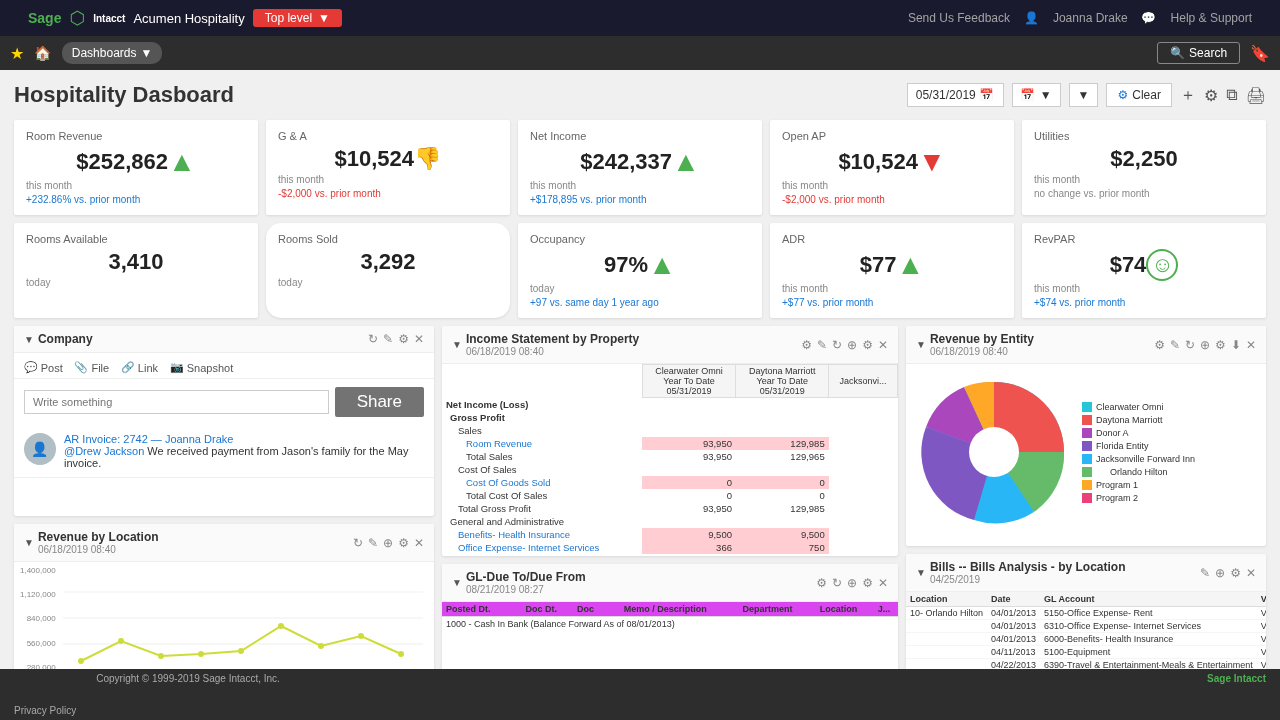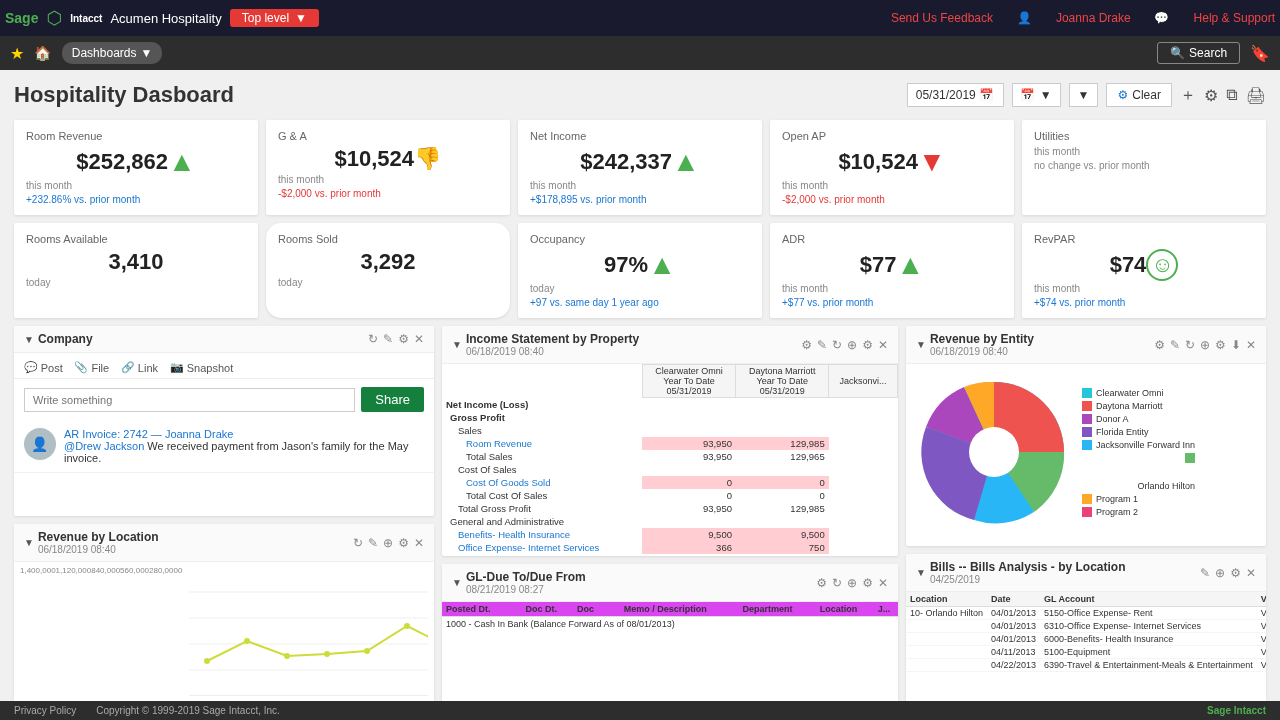--- a/index.html
+++ b/index.html
@@ -4,36 +4,36 @@
   <style>
     * { box-sizing: border-box; margin: 0; padding: 0; }
     body { font-family: Arial, sans-serif; font-size: 12px; background: #f0f0f0; color: #333; width: 1280px; height: 720px; overflow: hidden; }
 
     
     .top-nav {
       background: #1a1a2e;
       display: flex;
       align-items: center;
       height: 36px;
-      padding: 0 5px;
+      padding: 0 28px;
       justify-content: space-between;
     }
     .top-nav-left { display: flex; align-items: center; gap: 8px; }
     .sage-logo { color: #4caf50; font-weight: bold; font-size: 14px; }
     .intacct-logo { color: white; font-size: 10px; font-weight: bold; }
     .company-name { color: white; font-size: 13px; }
     .top-level-badge {
       background: #e53935;
       color: white;
       padding: 2px 12px;
       border-radius: 3px;
       font-size: 12px;
       display: flex; align-items: center; gap: 6px;
     }
-    .top-nav-right { display: flex; align-items: center; gap: 24px; color: #ef4444; font-size: 12px; }
+    .top-nav-right { display: flex; align-items: center; gap: 14px; color: #a3a3a3; font-size: 12px; }
 
     
     .second-nav {
       background: #2d2d2d;
       display: flex;
       align-items: center;
       height: 34px;
       padding: 0 10px;
       gap: 10px;
     }
@@ -128,22 +128,22 @@
     }
     .write-area {
       display: flex; align-items: center; gap: 6px;
       padding: 8px 10px;
     }
     .write-input {
       flex: 1; border: 1px solid #ccc; padding: 5px 8px;
       font-size: 11px; color: #aaa;
     }
     .share-btn {
-      background: #15803d; color: white; border: none;
-      padding: 5px 14px; font-size: 13px; cursor: pointer; border-radius: 2px;
+      background: #737373; color: white; border: none;
+      padding: 5px 22px; font-size: 17px; cursor: pointer; border-radius: 2px;
     }
     .feed-item {
       display: flex; gap: 8px; padding: 8px 10px;
       border-bottom: 1px solid #f0f0f0;
     }
     .feed-avatar {
       width: 32px; height: 32px; background: #b0bec5; border-radius: 50%;
       display: flex; align-items: center; justify-content: center; color: white; font-size: 14px; flex-shrink: 0;
     }
     .feed-content { font-size: 11px; color: #333; }
@@ -291,20 +291,23 @@
       <div class="kpi-label">Open AP</div>
       <div class="kpi-value-row">
         <span class="kpi-value">$10,524</span>
         <span class="kpi-arrow-down">▼</span>
       </div>
       <div class="kpi-period">this month</div>
       <div class="kpi-change negative">-$2,000 vs. prior month</div>
     </div>
     <div class="kpi-card">
       <div class="kpi-label">Utilities</div>
+      <div class="kpi-value-row">
+        <span class="kpi-value">$2,250</span>
+      </div>
       <div class="kpi-period">this month</div>
       <div class="kpi-change neutral">no change vs. prior month</div>
     </div>
   </div>
 
   <div class="kpi-row" style="margin-bottom:8px;">
     <div class="kpi-card" style="min-height:70px;">
       <div class="kpi-label">Rooms Available</div>
       <div class="kpi-value-row">
         <span class="kpi-value">3,410</span>
@@ -394,21 +397,21 @@
           </div>
           <div class="panel-icons">
             <span>↻</span>
             <span>✎</span>
             <span>⊕</span>
             <span>⚙</span>
             <span>✕</span>
           </div>
         </div>
         <div style="padding:4px 6px;display:flex;gap:4px;">
-          <div style="display:flex;flex-direction:row;justify-content:center;font-size:8px;color:#888;height:130px;text-align:right;padding-right:3px;">
+          <div style="display:flex;flex-direction:column;justify-content:space-between;font-size:8px;color:#888;height:130px;text-align:right;padding-right:3px;">
             <span>1,400,000</span>
             <span>1,120,000</span>
             <span>840,000</span>
             <span>560,000</span>
             <span>280,000</span>
             <span>0</span>
           </div>
           <svg width="360" height="130">
             <line x1="0" y1="130" x2="360" y2="130" stroke="#ddd" stroke-width="1"></line>
             <line x1="0" y1="104" x2="360" y2="104" stroke="#ddd" stroke-width="0.5"></line>
@@ -644,21 +647,21 @@
                 <span>Donor A</span>
               </div>
             <div style="display:flex;align-items:center;gap:4px;">
                 <span style="background:#7e57c2;width:10px;height:10px;display:inline-block;"></span>
                 <span>Florida Entity</span>
               </div>
             <div style="display:flex;align-items:center;gap:4px;">
                 <span style="background:#29b6f6;width:10px;height:10px;display:inline-block;"></span>
                 <span>Jacksonville Forward Inn</span>
               </div>
-            <div style="display:flex;align-items:flex-end;gap:18px;flex-direction:column;">
+            <div style="display:flex;align-items:flex-start;gap:18px;">
                 <span style="background:#66bb6a;width:10px;height:10px;display:inline-block;"></span>
                 <span>Orlando Hilton</span>
               </div>
             <div style="display:flex;align-items:center;gap:4px;">
                 <span style="background:#ffa726;width:10px;height:10px;display:inline-block;"></span>
                 <span>Program 1</span>
               </div>
             <div style="display:flex;align-items:center;gap:4px;">
                 <span style="background:#ec407a;width:10px;height:10px;display:inline-block;"></span>
                 <span>Program 2</span>
@@ -726,16 +729,16 @@
               </tr>
             </tbody>
           </table>
         </div>
       </div>
     </div>
   </div>
 </div>
 
 <div class="footer">
-  <span style="cursor:pointer;">Privacy Policy</span>
+  <span style="cursor:pointer;margin-top:32px;">Privacy Policy</span>
   <span>Copyright © 1999-2019 Sage Intacct, Inc.</span>
   <span style="margin-left:auto;color:#4caf50;font-weight:bold;">Sage Intacct</span>
 </div>
 
 </body></html>

